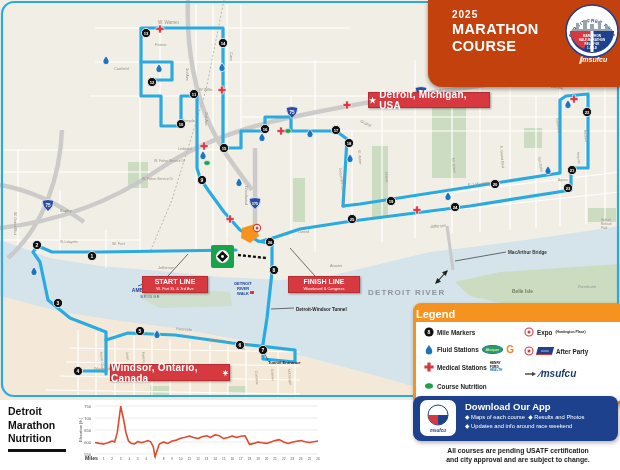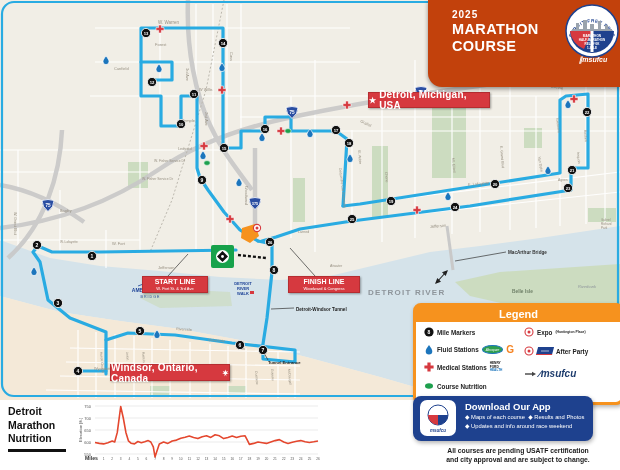--- a/index.html
+++ b/index.html
@@ -20,34 +20,34 @@
        border-radius:0 0 0 14px;box-shadow:0 2px 4px rgba(0,0,0,.4);}
   #hdr .yr{position:absolute;left:24px;top:9px;color:#fff;font-weight:bold;font-size:10px;letter-spacing:1px;}
   #hdr .t1{position:absolute;left:24px;top:21px;color:#fff;font-weight:bold;font-size:14.5px;letter-spacing:.4px;}
   #hdr .t2{position:absolute;left:24px;top:38px;color:#fff;font-weight:bold;font-size:14.5px;letter-spacing:.4px;text-align:center;}
   #hdr .spon{position:absolute;left:134px;top:56px;width:62px;text-align:center;color:#fff;
        font-style:italic;font-weight:bold;font-size:7px;}
   
   #legend{left:413px;top:303px;width:205px;height:96px;background:#fff;border:3px solid #f6921e;
           border-radius:8px;box-shadow:1px 2px 4px rgba(0,0,0,.3);}
   #legend .lhead{position:absolute;left:0;top:0;width:100%;height:16px;background:#f6921e;
-          color:#fff;font-weight:bold;font-size:11px;text-align:center;line-height:16px;}
+          color:#fff;font-weight:bold;font-size:11px;line-height:16px;}
   .lrow{position:absolute;display:flex;align-items:center;gap:3px;}
   .lrow .ltxt{font-size:6.3px;font-weight:bold;color:#222;white-space:nowrap;}
   .lrow .lsub{font-size:3.4px;font-weight:bold;color:#222;}
   .hford{font-size:3.2px;line-height:3.6px;font-weight:bold;color:#111;}
   .hford .bl{color:#1c75bc;}
   .gband{display:inline-block;background:#1e418e;color:#fff;font-size:4px;font-style:italic;
          transform:skewX(-15deg);padding:1px 4px;border-bottom:1.4px solid #d6393f;}
   .msu{font-style:italic;font-weight:bold;color:#1b3a6b;font-size:10px;}
   .abso{display:inline-block;background:#2e9e4f;color:#fff;border-radius:50%;font-size:3.2px;
         font-style:italic;padding:1.5px 3px;border:1px solid #1c75bc;}
   .gato{color:#f58220;font-weight:bold;font-size:10px;line-height:8px;}
   
-  #dl{left:413px;top:396px;width:180px;height:45px;background:#1e418e;border-radius:8px;
+  #dl{left:413px;top:396px;width:205px;height:45px;background:#1e418e;border-radius:8px;
       box-shadow:1px 2px 4px rgba(0,0,0,.3);}
   #dl .icon{position:absolute;left:7px;top:4px;width:36px;height:36px;background:#fff;border-radius:7px;}
   #dl .dtit{position:absolute;left:52px;top:5px;color:#fff;font-weight:bold;font-size:9.5px;}
   #dl .dl1{position:absolute;left:52px;top:18px;color:#fff;font-size:5.8px;}
   #dl .dl2{position:absolute;left:52px;top:27px;color:#fff;font-size:5.8px;}
   #disc{left:420px;top:447px;width:196px;text-align:center;color:#1a1a1a;font-size:6.8px;
         line-height:8.5px;font-weight:bold;}
   
   #etitle{left:8px;top:405px;color:#111;font-weight:bold;font-size:10.5px;line-height:13.5px;}
   #ebar{left:8px;top:449px;width:58px;height:3px;background:#111;}

